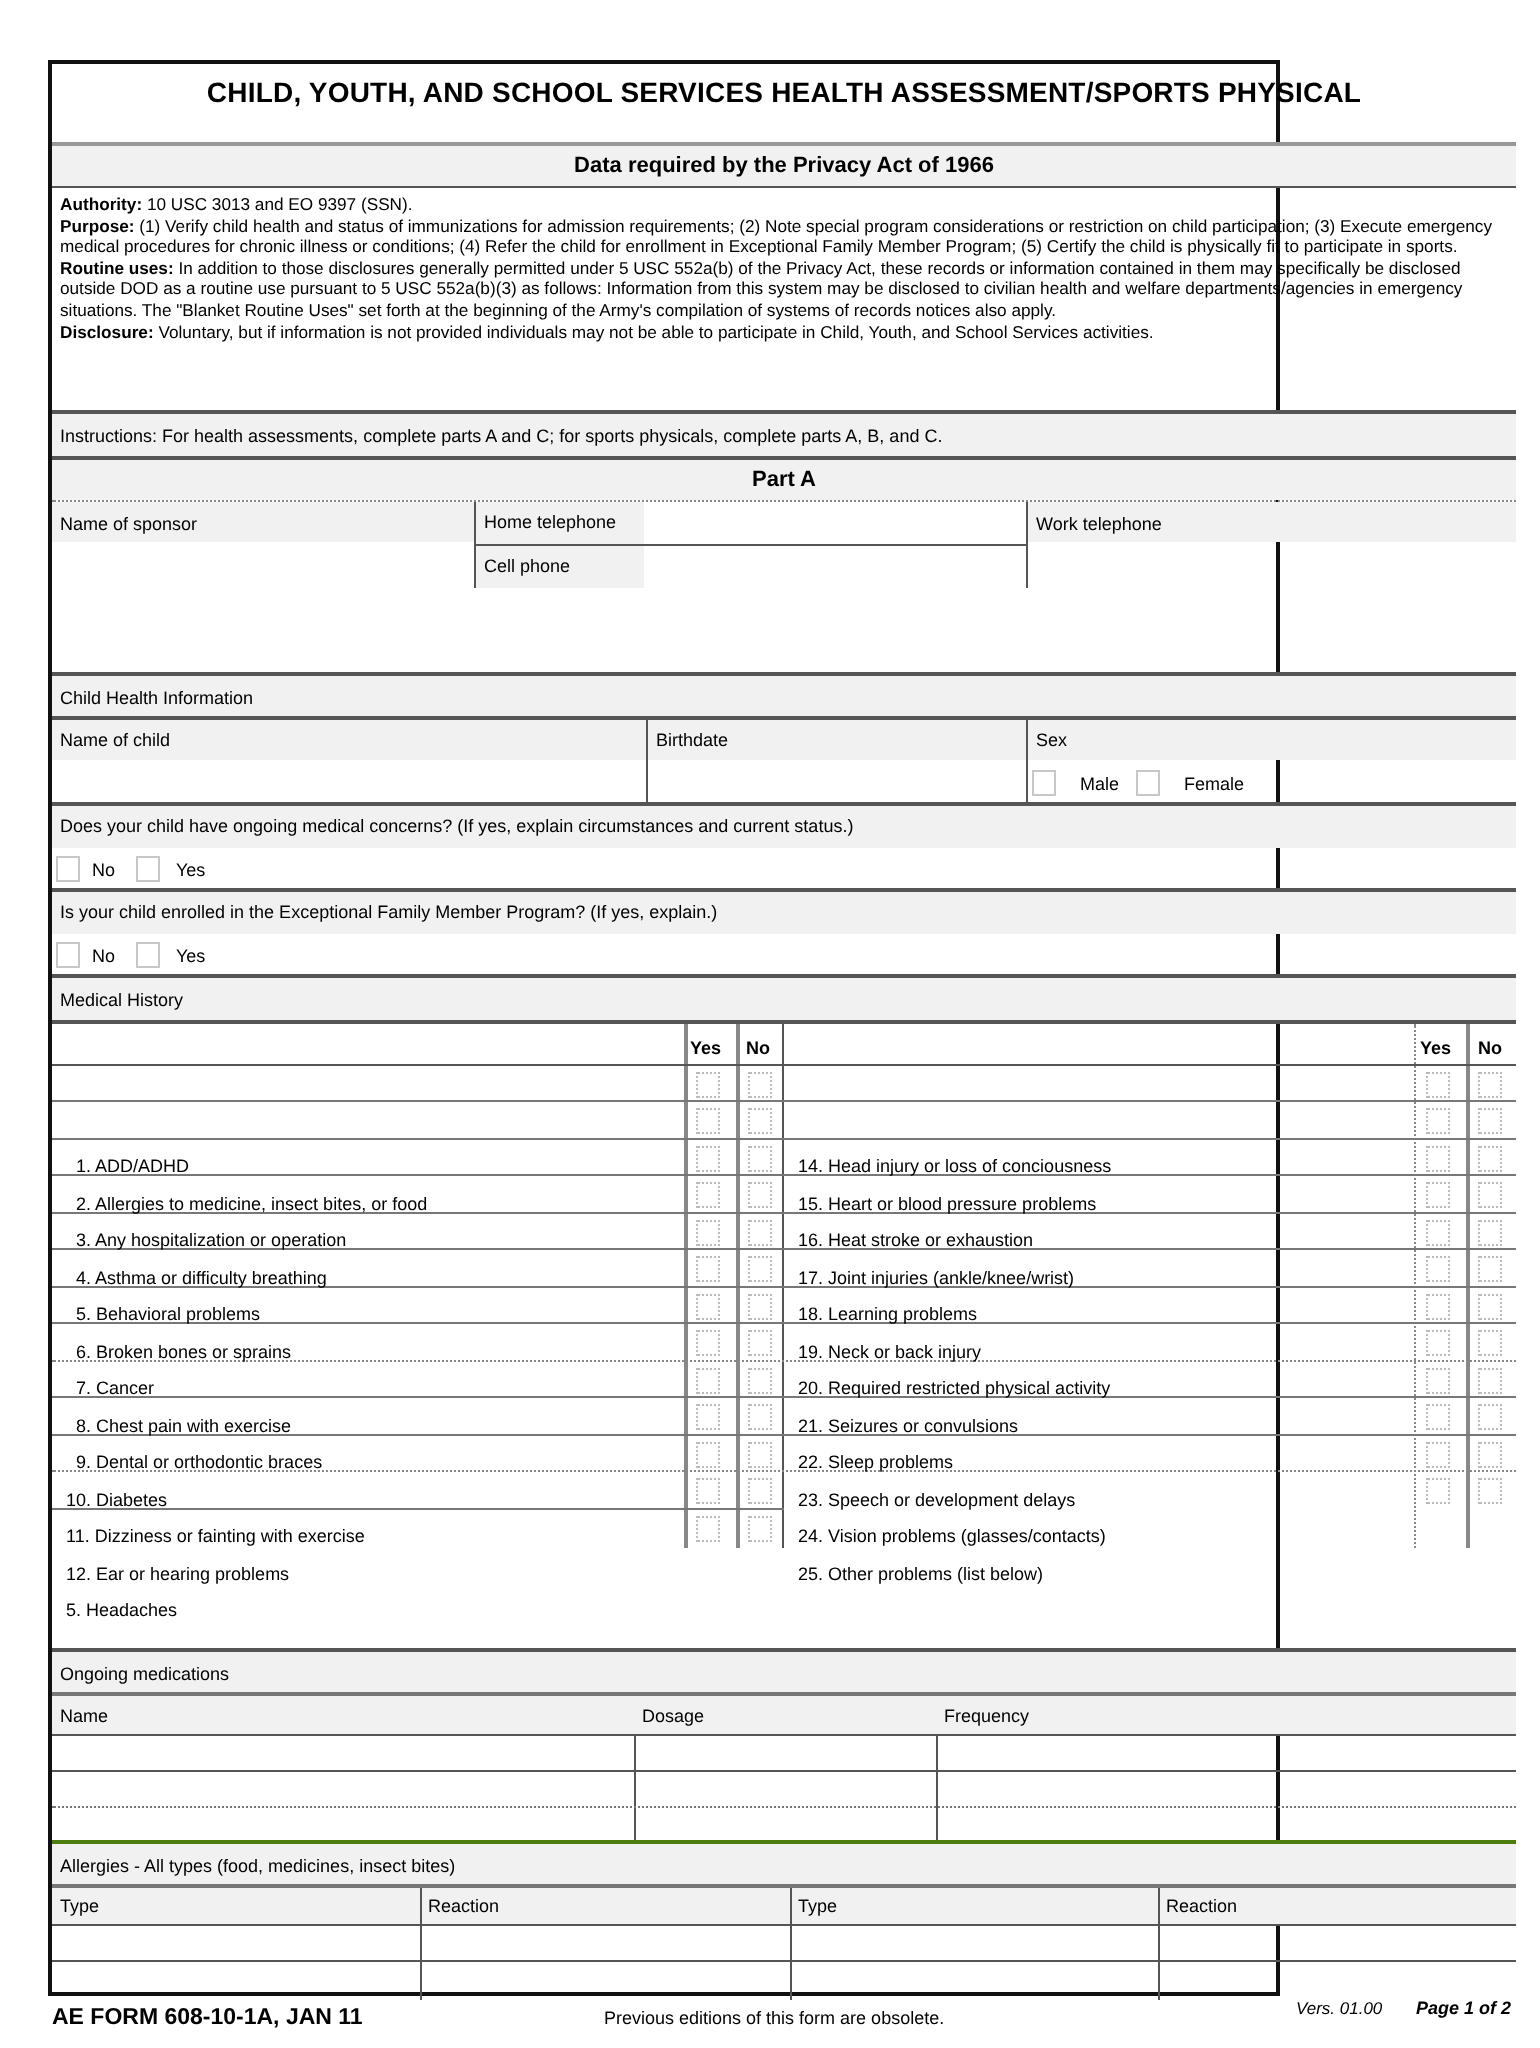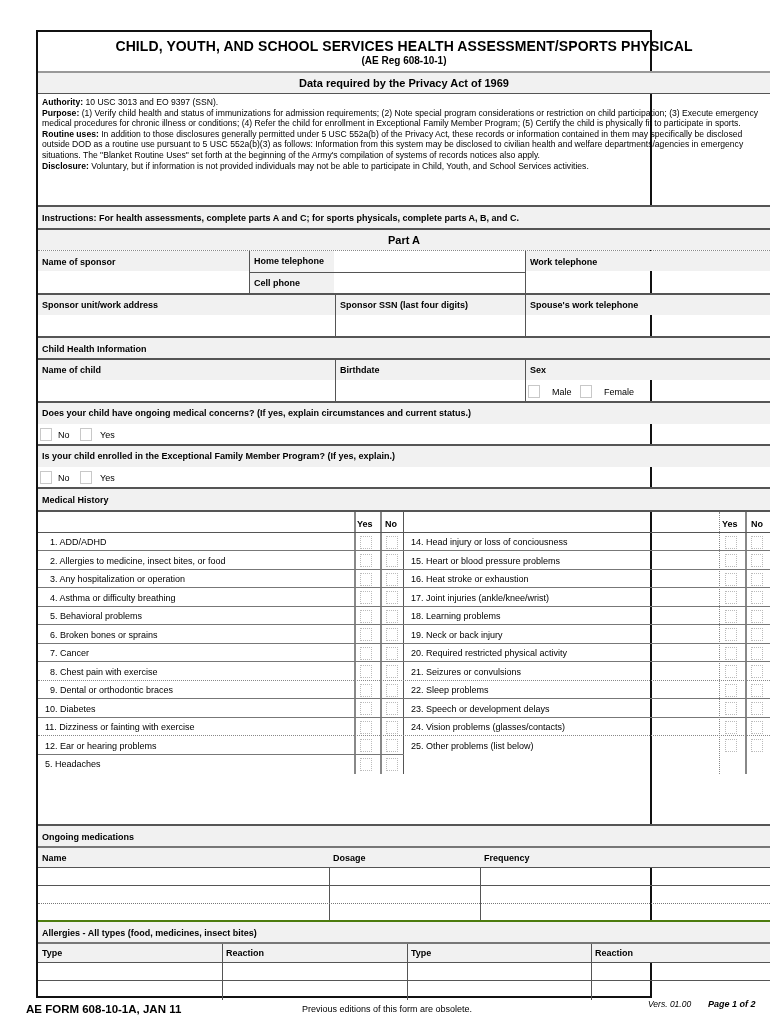--- a/index.html
+++ b/index.html
@@ -1,51 +1,50 @@
 <!DOCTYPE html>
 <html><head>
 <meta charset="utf-8">
 <style>
   * { box-sizing: border-box; margin: 0; padding: 0; }
   body { width: 770px; height: 1024px; background: #ffffff; font-family: "Liberation Sans", sans-serif; color: #000; position: relative; overflow: hidden; }
-  .form { position: absolute; left: 36px; top: 30px; width: 616px; height: 968px; border: 2px solid #111; }
+  .form { position: absolute; left: 24px; top: 30px; width: 616px; height: 968px; border: 2px solid #111; }
   .row { position: absolute; left: 0; width: 732px; }
   .gray { background: #f1f1f1; }
   .cell { position: absolute; }
-  .lbl { font-size: 9px; font-weight: bold; padding-left: 4px; position: absolute; }
+  .lbl { font-size: 9px; font-weight: normal; padding-left: 4px; position: absolute; }
   .txt { font-size: 9px; }
   .title { text-align: center; font-weight: bold; font-size: 14px; padding-top: 6px; letter-spacing: 0.1px; }
   .subtitle { text-align: center; font-weight: bold; font-size: 10px; margin-top: 1px; }
   .center-head { text-align: center; font-weight: bold; font-size: 11px; }
   .privacy { font-size: 8.6px; line-height: 10.6px; padding: 3px 4px 0 4px; }
   .privacy b { font-weight: bold; }
   .vline { position: absolute; border-left: 1px solid #555; }
   .hline { position: absolute; border-top: 1px solid #777; }
   .dot { border-top: 1px dotted #999; }
   .cb { position: absolute; width: 12px; height: 13px; border: 1px solid #c8c8c8; background: #fff; }
   .cbd { position: absolute; width: 12px; height: 13px; border: 1px dotted #bbb; background: #fff; }
   .opt { position: absolute; font-size: 9px; }
-  .mh-item { position: absolute; font-size: 9px; }
+  .mh-item { position: absolute; font-size: 9px; margin-top: 41px; }
   .footer-left { position: absolute; left: 26px; top: 1003px; font-size: 11.5px; font-weight: bold; }
   .footer-mid { position: absolute; left: 302px; top: 1004px; font-size: 9px; }
   .footer-vers { position: absolute; left: 648px; top: 999px; font-size: 8.5px; font-style: italic; }
   .footer-page { position: absolute; left: 708px; top: 999px; font-size: 9px; font-style: italic; font-weight: bold; }
 </style>
 </head>
 <body>
 
 <div class="form">
 
   <div class="row" style="top:0;height:39px;">
     <div class="title">CHILD, YOUTH, AND SCHOOL SERVICES HEALTH ASSESSMENT/SPORTS PHYSICAL</div>
-    <div class="subtitle">(AE Reg 608-10-1)</div>
   </div>
 
   <div class="row gray" style="top:39px;height:22px;border-top:2px solid #999;">
-    <div class="center-head" style="padding-top:4px;">Data required by the Privacy Act of 1969</div>
+    <div class="center-head" style="padding-top:4px;">Data required by the Privacy Act of 1966</div>
   </div>
 
   <div class="row" style="top:61px;height:111px;border-top:1px solid #555;">
     <div class="privacy">
       <div><b>Authority:</b><span> 10 USC 3013 and EO 9397 (SSN).</span></div>
       <div><b>Purpose:</b><span> (1) Verify child health and status of immunizations for admission requirements; (2) Note special program considerations or restriction on child participation; (3) Execute emergency medical procedures for chronic illness or conditions; (4) Refer the child for enrollment in Exceptional Family Member Program; (5) Certify the child is physically fit to participate in sports.</span></div>
       <div><b>Routine uses:</b><span> In addition to those disclosures generally permitted under 5 USC 552a(b) of the Privacy Act, these records or information contained in them may specifically be disclosed outside DOD as a routine use pursuant to 5 USC 552a(b)(3) as follows: Information from this system may be disclosed to civilian health and welfare departments/agencies in emergency situations. The "Blanket Routine Uses" set forth at the beginning of the Army's compilation of systems of records notices also apply.</span></div>
       <div><b>Disclosure:</b><span> Voluntary, but if information is not provided individuals may not be able to participate in Child, Youth, and School Services activities.</span></div>
     </div>
   </div>
@@ -71,31 +70,20 @@
     <div class="cell gray" style="left:212px;top:22px;width:84px;height:21px;"></div>
     <div class="lbl" style="left:212px;top:27px;">Cell phone</div>
     <div class="cell" style="left:296px;top:22px;width:191px;height:21px;"></div>
 
     <div class="vline" style="left:487px;top:0;height:43px;"></div>
     <div class="cell gray" style="left:488px;top:0;width:244px;height:20px;"></div>
     <div class="lbl" style="left:488px;top:6px;">Work telephone</div>
     <div class="cell" style="left:488px;top:20px;width:244px;height:22px;"></div>
   </div>
 
-  <div class="row" style="top:261px;height:43px;border-top:2px solid #555;">
-    <div class="cell gray" style="left:0;top:0;width:732px;height:20px;"></div>
-    <div class="lbl" style="top:5px;">Sponsor unit/work address</div>
-    <div class="cell" style="left:0;top:20px;width:297px;height:22px;"></div>
-    <div class="vline" style="left:297px;top:0;height:43px;"></div>
-    <div class="lbl" style="left:298px;top:5px;">Sponsor SSN (last four digits)</div>
-    <div class="cell" style="left:298px;top:20px;width:189px;height:22px;"></div>
-    <div class="vline" style="left:487px;top:0;height:43px;"></div>
-    <div class="lbl" style="left:488px;top:5px;">Spouse's work telephone</div>
-    <div class="cell" style="left:488px;top:20px;width:244px;height:22px;"></div>
-  </div>
 
   <div class="row gray" style="top:304px;height:22px;border-top:2px solid #555;">
     <div class="lbl" style="top:6px;">Child Health Information</div>
   </div>
 
   <div class="row" style="top:326px;height:43px;border-top:2px solid #555;">
     <div class="cell gray" style="left:0;top:0;width:732px;height:20px;"></div>
     <div class="lbl" style="top:5px;">Name of child</div>
     <div class="cell" style="left:0;top:20px;width:297px;height:22px;"></div>
     <div class="vline" style="left:297px;top:0;height:43px;"></div>

